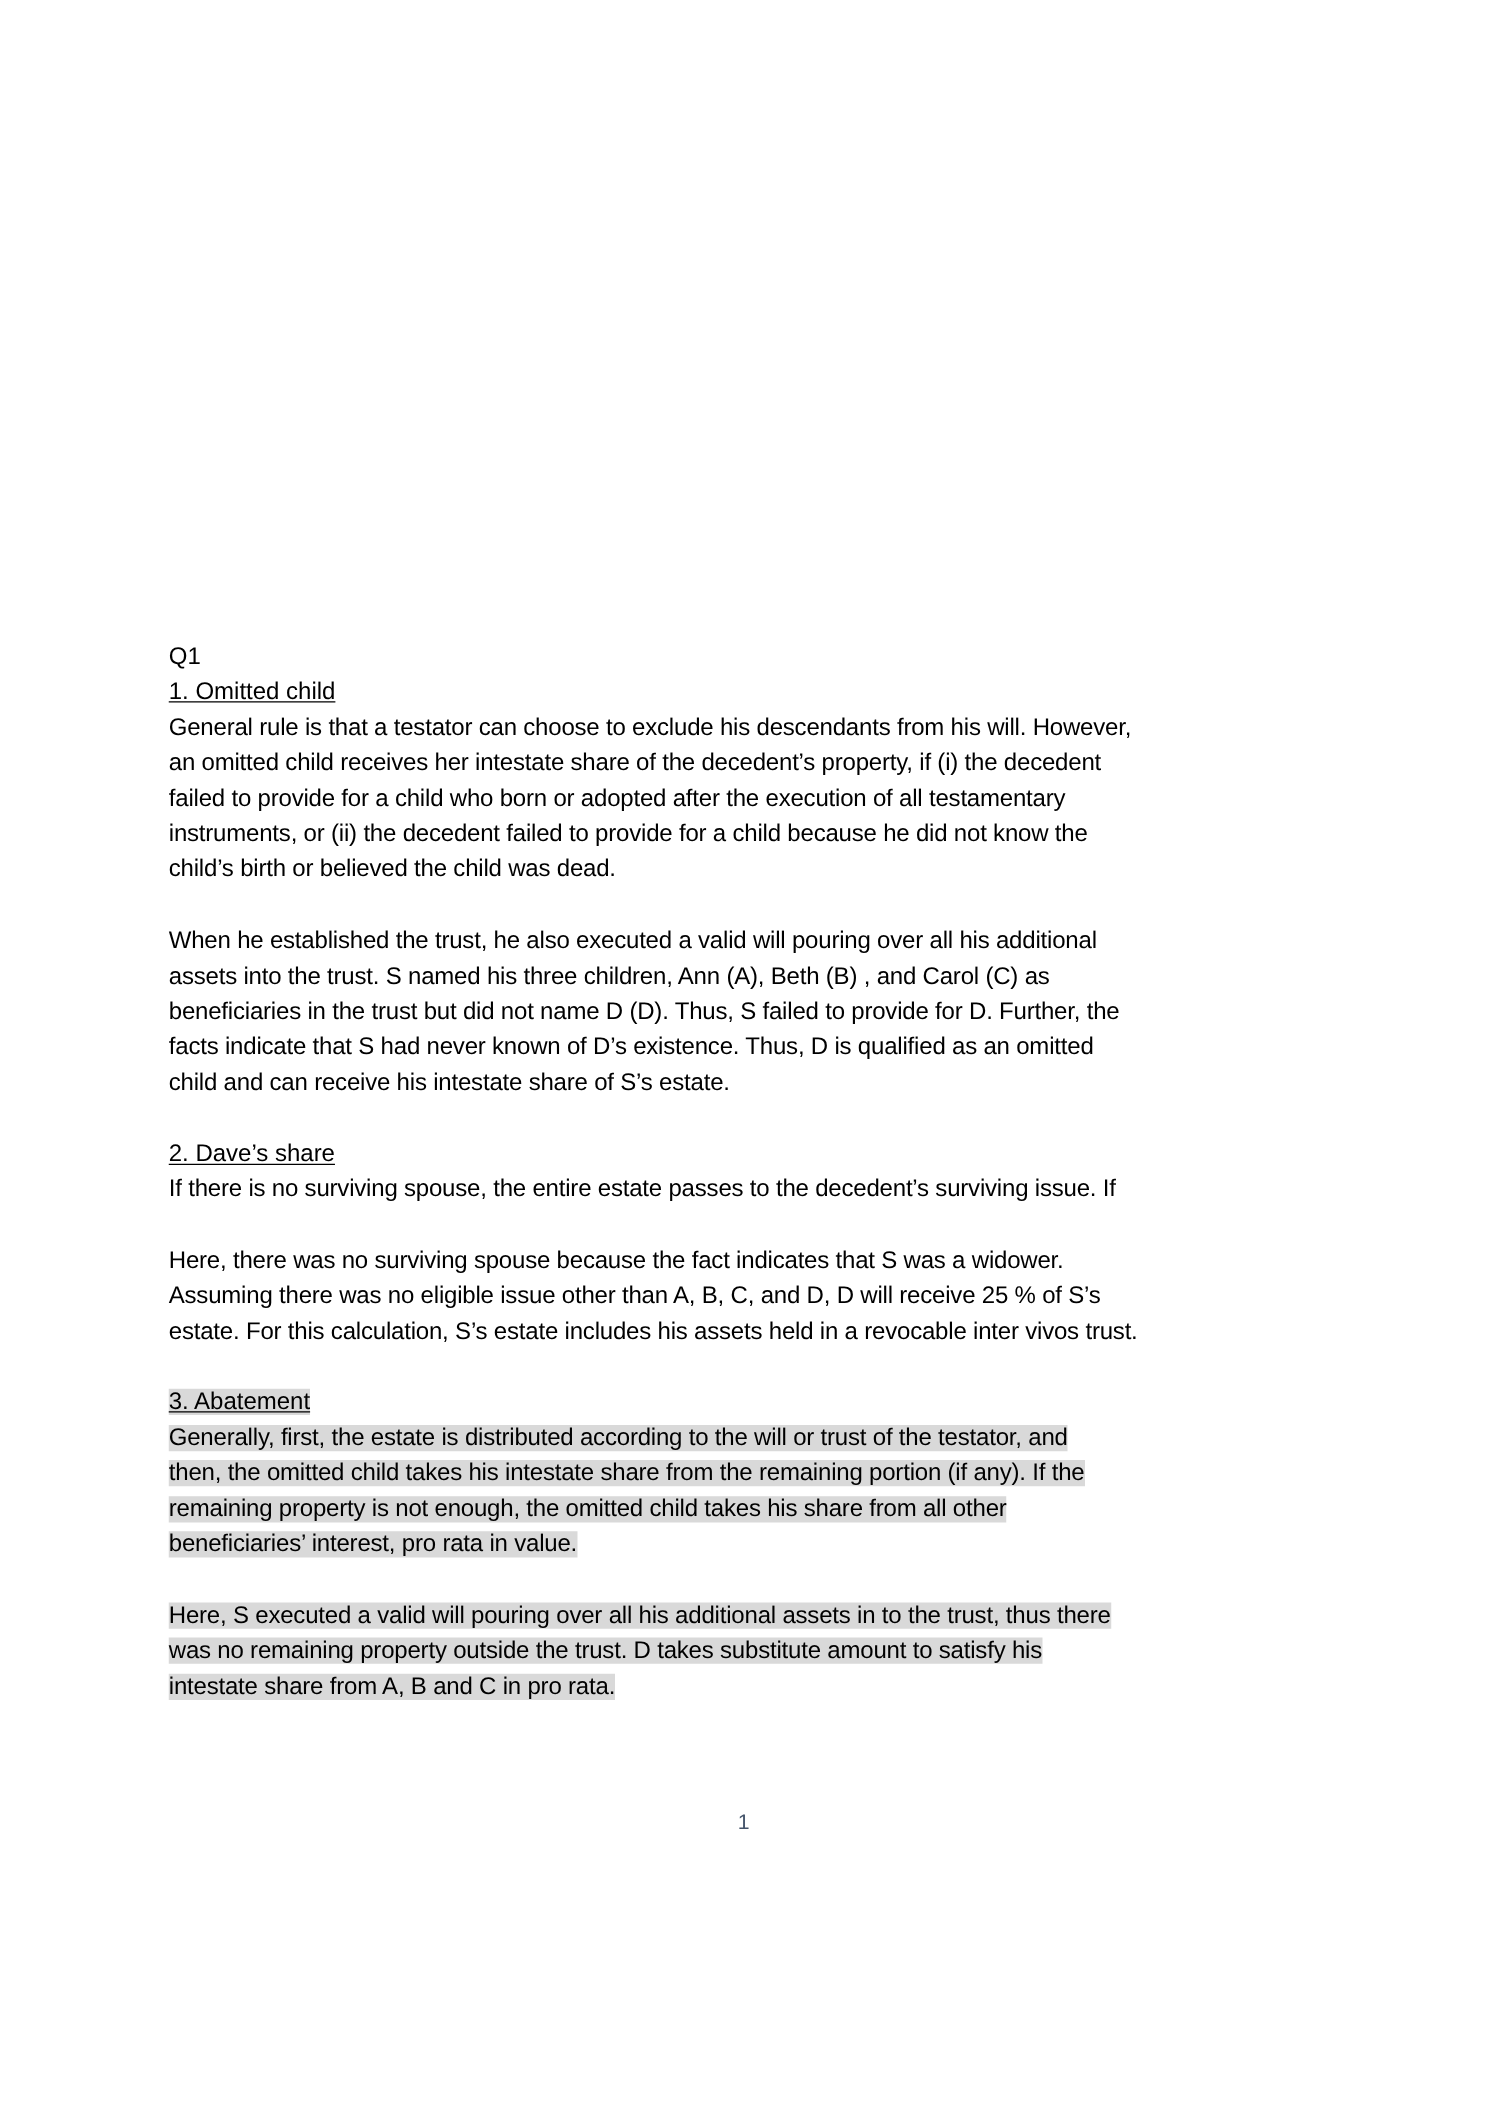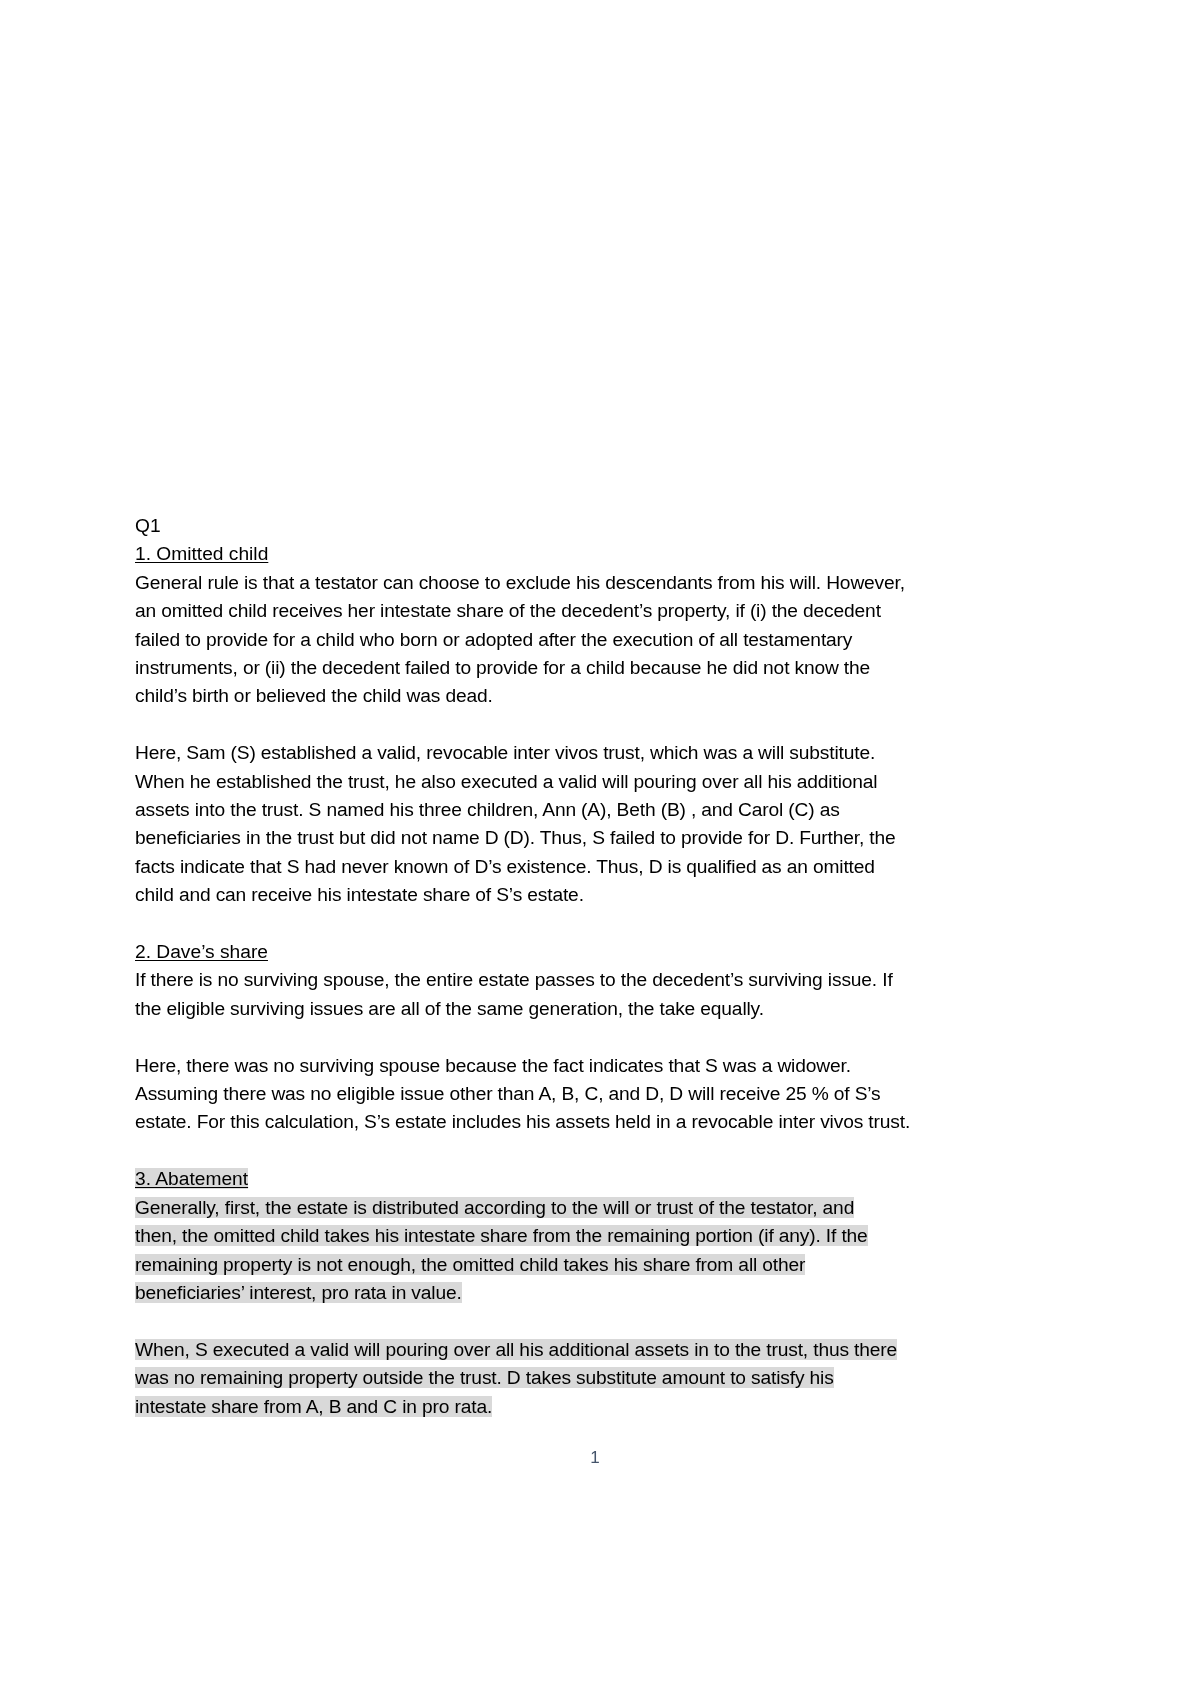--- a/index.html
+++ b/index.html
@@ -82,54 +82,52 @@
           <div class="heading"><span class="u">1. Omitted child</span></div>
           <div class="para">
             <div class="line"><span>General rule is that a testator can choose to exclude his descendants from his will. However,</span></div>
             <div class="line"><span>an omitted child receives her intestate share of the decedent’s property, if (i) the decedent</span></div>
             <div class="line"><span>failed to provide for a child who born or adopted after the execution of all testamentary</span></div>
             <div class="line"><span>instruments, or (ii) the decedent failed to provide for a child because he did not know the</span></div>
             <div class="line"><span>child’s birth or believed the child was dead.</span></div>
           </div>
           <div class="spacer"></div>
           <div class="para">
-            <div class="line"><span>Here, Sam (S) established a valid, revocable inter vivos trust, which was a will substitute.</span></div>
             <div class="line"><span>When he established the trust, he also executed a valid will pouring over all his additional</span></div>
             <div class="line"><span>assets into the trust. S named his three children, Ann (A), Beth (B) , and Carol (C) as</span></div>
             <div class="line"><span>beneficiaries in the trust but did not name D (D). Thus, S failed to provide for D. Further, the</span></div>
             <div class="line"><span>facts indicate that S had never known of D’s existence. Thus, D is qualified as an omitted</span></div>
             <div class="line"><span>child and can receive his intestate share of S’s estate.</span></div>
           </div>
           <div class="spacer"></div>
         </div>
         <div class="section">
           <div class="heading"><span class="u">2. Dave’s share</span></div>
           <div class="para">
             <div class="line"><span>If there is no surviving spouse, the entire estate passes to the decedent’s surviving issue. If</span></div>
-            <div class="line"><span>the eligible surviving issues are all of the same generation, the take equally.</span></div>
           </div>
           <div class="spacer"></div>
           <div class="para">
             <div class="line"><span>Here, there was no surviving spouse because the fact indicates that S was a widower.</span></div>
             <div class="line"><span>Assuming there was no eligible issue other than A, B, C, and D, D will receive 25 % of S’s</span></div>
             <div class="line"><span>estate. For this calculation, S’s estate includes his assets held in a revocable inter vivos trust.</span></div>
           </div>
           <div class="spacer"></div>
         </div>
         <div class="section">
           <div class="heading"><span class="u" style="background-color: rgb(217, 217, 217); text-align: right;">3. Abatement</span></div>
           <div class="para hl-block">
             <div class="line"><span style="background-color: rgb(217, 217, 217);">Generally, first, the estate is distributed according to the will or trust of the testator, and</span></div>
             <div class="line"><span style="background-color: rgb(217, 217, 217);">then, the omitted child takes his intestate share from the remaining portion (if any). If the</span></div>
             <div class="line"><span style="background-color: rgb(217, 217, 217);">remaining property is not enough, the omitted child takes his share from all other</span></div>
             <div class="line"><span style="background-color: rgb(217, 217, 217);">beneficiaries’ interest, pro rata in value.</span></div>
           </div>
           <div class="spacer"></div>
           <div class="para hl-block">
-            <div class="line"><span style="background-color: rgb(217, 217, 217);">When, S executed a valid will pouring over all his additional assets in to the trust, thus there</span></div>
+            <div class="line"><span style="background-color: rgb(217, 217, 217);">Here, S executed a valid will pouring over all his additional assets in to the trust, thus there</span></div>
             <div class="line"><span style="background-color: rgb(217, 217, 217);">was no remaining property outside the trust. D takes substitute amount to satisfy his</span></div>
             <div class="line"><span style="background-color: rgb(217, 217, 217);">intestate share from A, B and C in pro rata.</span></div>
           </div>
         </div>
       </div>
 
   </div>
 
   <div class="footer">1</div>
 

